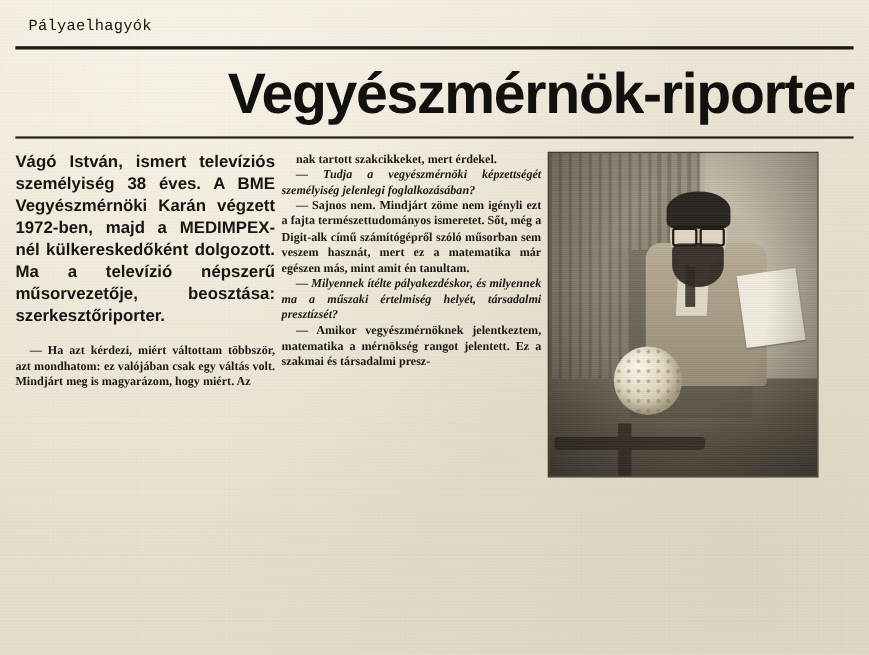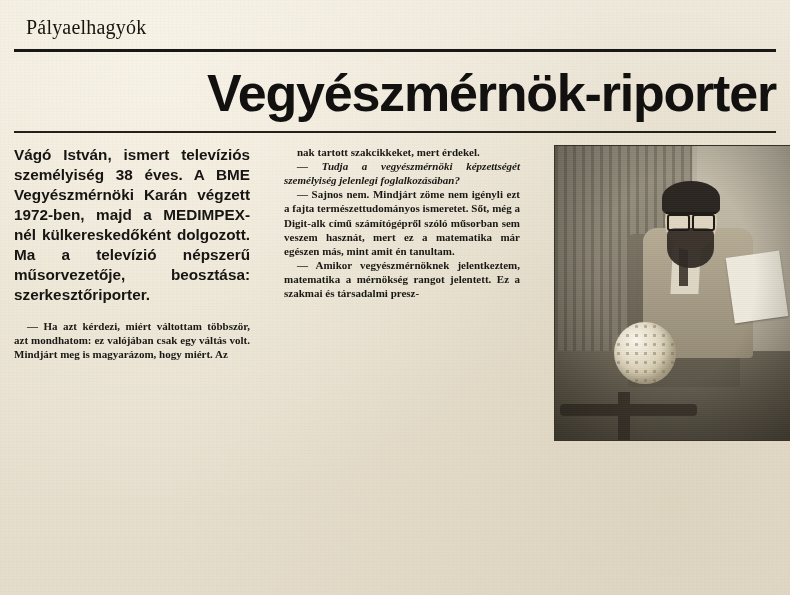--- a/index.html
+++ b/index.html
@@ -32,22 +32,22 @@
     opacity: 0.20;
     background-image:
       repeating-linear-gradient(0deg, rgba(120,110,90,0.10) 0px, rgba(120,110,90,0.10) 1px, rgba(255,255,255,0) 1px, rgba(255,255,255,0) 3px),
       repeating-linear-gradient(90deg, rgba(120,110,90,0.07) 0px, rgba(120,110,90,0.07) 1px, rgba(255,255,255,0) 1px, rgba(255,255,255,0) 4px);
   }
 
   
   .runhead {
     position: relative;
     padding: 16px 0 6px 12px;
-    font-family: Liberation Serif, serif;
-    font-size: 20px;
+    font-family: Liberation Mono, monospace;
+    font-size: 14px;
     letter-spacing: 0.2px;
     color: #17150f;
   }
   .rule-top {
     position: relative;
     height: 3px;
     background: #1a1814;
     margin: 4px 0 0 0;
   }
 
@@ -68,21 +68,21 @@
     position: relative;
     height: 2px;
     background: #232018;
     margin-bottom: 12px;
   }
 
   
   .cols {
     position: relative;
     display: flex;
-    gap: 34px;
+    gap: 6px;
     height: 440px;
   }
   .col {
     width: 236px;
     flex: 0 0 236px;
   }
   .col-right {
     width: 246px;
     flex: 0 0 246px;
     position: relative;
@@ -282,20 +282,21 @@
 
     <div class="col">
       <p class="lead">Vágó István, ismert televíziós személyiség 38 éves. A BME Vegyészmérnöki Karán végzett 1972-ben, majd a MEDIMPEX-nél külkereskedőként dolgozott. Ma a televízió népszerű műsorvezetője, beosztása: szerkesztőriporter.</p>
       <p class="body">— Ha azt kérdezi, miért váltottam többször, azt mondhatom: ez valójában csak egy váltás volt. Mindjárt meg is magyarázom, hogy miért. Az</p>
     </div>
 
     <div class="col">
       <p class="body">nak tartott szakcikkeket, mert érdekel.</p>
       <p class="body q">— Tudja a vegyészmérnöki képzettségét személyiség jelenlegi foglalkozásában?</p>
       <p class="body">— Sajnos nem. Mindjárt zöme nem igényli ezt a fajta természettudományos ismeretet. Sőt, még a Digit-alk című számítógépről szóló műsorban sem veszem hasznát, mert ez a matematika már egészen más, mint amit én tanultam.</p>
+      <p class="body q">— Milyennek ítélte pályakezdéskor, és milyennek ma a műszaki értelmiség helyét, társadalmi presztízsét?</p>
       <p class="body">— Amikor vegyészmérnöknek jelentkeztem, matematika a mérnökség rangot jelentett. Ez a szakmai és társadalmi presz-</p>
     </div>
 
     <div class="col-right">
       <div class="photo-wrap">
         <div class="photo">
           <div class="ph-bg"></div>
           <div class="ph-curtain"></div>
           <div class="ph-wallpanel"></div>
           <div class="ph-floor"></div>

